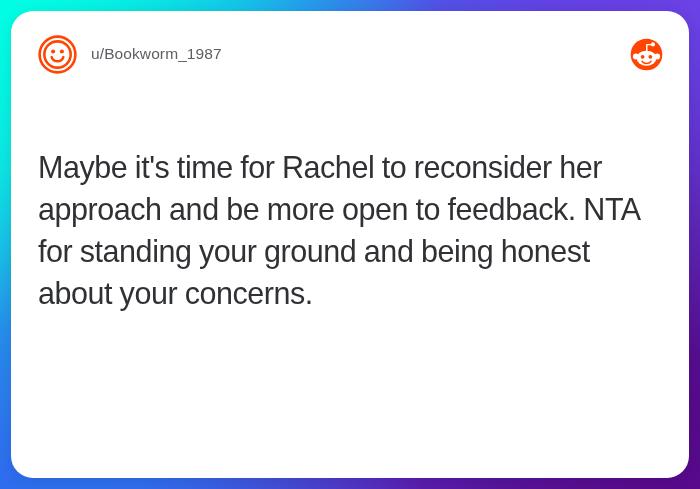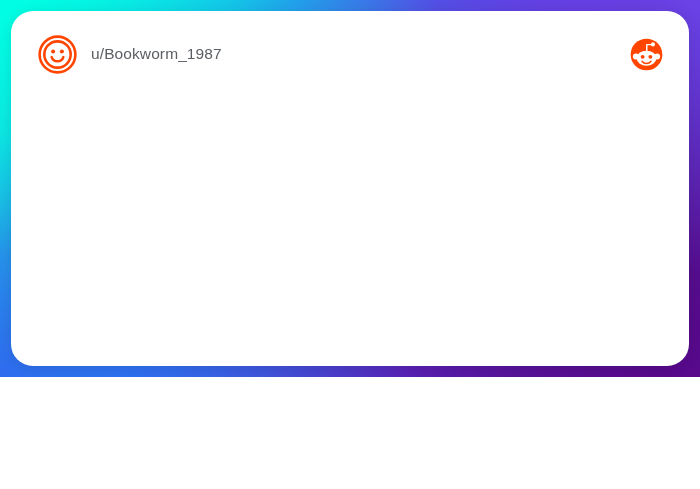--- a/index.html
+++ b/index.html
@@ -9,21 +9,21 @@
   body {
     width: 700px;
     height: 489px;
     overflow: hidden;
     font-family: "DejaVu Sans", sans-serif;
   }
 
   #screenshot {
     position: relative;
     width: 700px;
-    height: 377px;
+    height: 489px;
     box-sizing: border-box;
   }
 
   
   .bg-gradient {
     position: absolute;
     inset: 0;
     background:
       radial-gradient(120% 130% at 0% 0%,   #00ffe4 0%,   rgba(0,255,228,0) 52%),
       radial-gradient(110% 120% at 0% 100%, #2f6bee 0%,   rgba(47,107,238,0) 55%),
@@ -136,15 +136,16 @@
         <circle cx="39.4" cy="26.8" r="4.4" fill="#FFFFFF"></circle>
 
         <circle cx="18.4" cy="27.4" r="2.8" fill="#FF4500"></circle>
         <circle cx="29.6" cy="27.4" r="2.8" fill="#FF4500"></circle>
 
         <path d="M17.4 33.8 a8.3 8.3 0 0 0 13.2 0" fill="none" stroke="#FF4500" stroke-width="2.0" stroke-linecap="round"></path>
       </svg>
 
     </div>
 
+    <div class="post-body">Maybe it's time for Rachel to reconsider her approach and be more open to feedback. NTA for standing your ground and being honest about your concerns.</div>
 
   </div>
 </div>
 
 </body></html>

